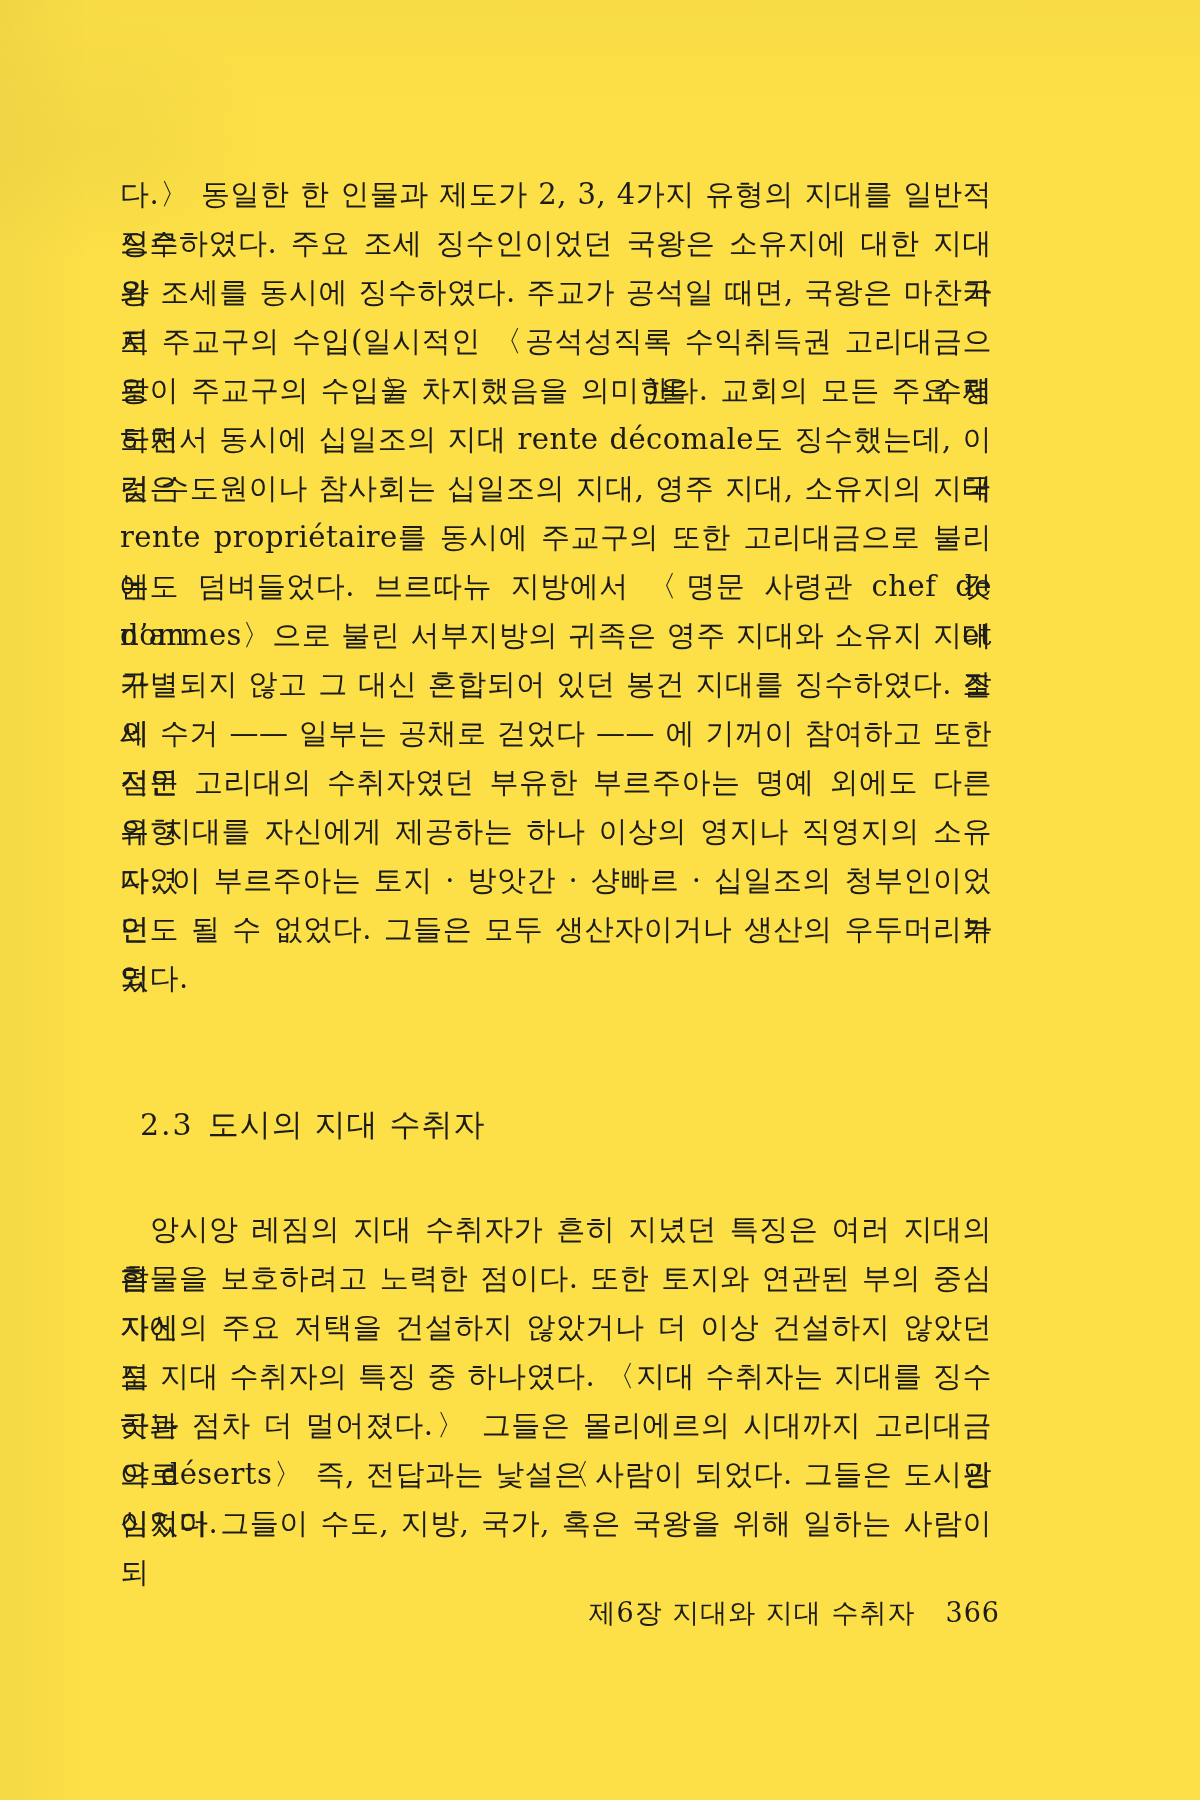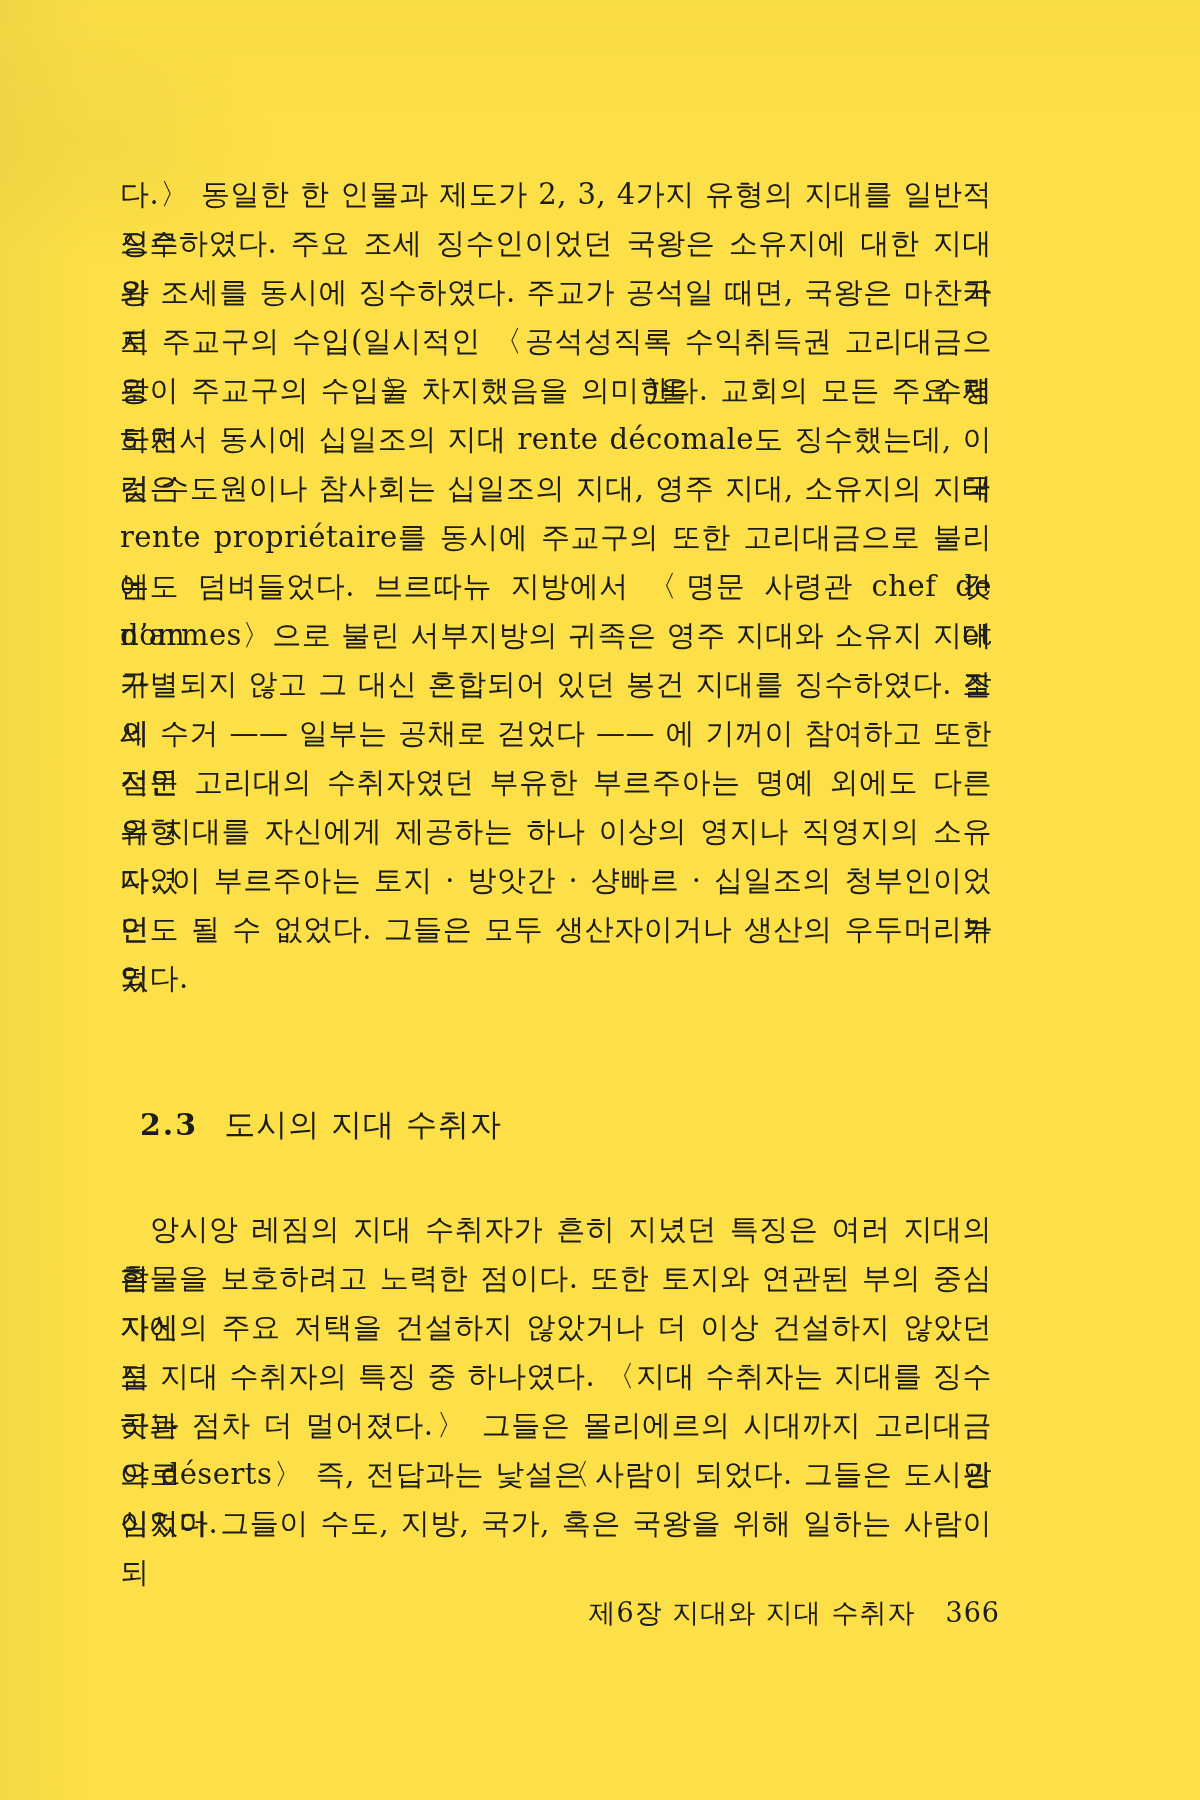--- a/index.html
+++ b/index.html
@@ -49,23 +49,23 @@
   .p2 { top: 1205px; }
   .section-heading {
     position: absolute;
     left: 140px;
     top: 1103px;
     font-size: 31px;
     line-height: 42px;
     letter-spacing: 1px;
   }
   .section-heading .num {
-    font-weight: bold;
+    font-weight: normal;
     font-size: 30px;
-    margin-right: 26px;
+    margin-right: 14px;
     letter-spacing: 2px;
   }
   .footer {
     position: absolute;
     left: 120px;
     top: 1593px;
     width: 880px;
     text-align: right;
     font-size: 27px;
     line-height: 40px;

